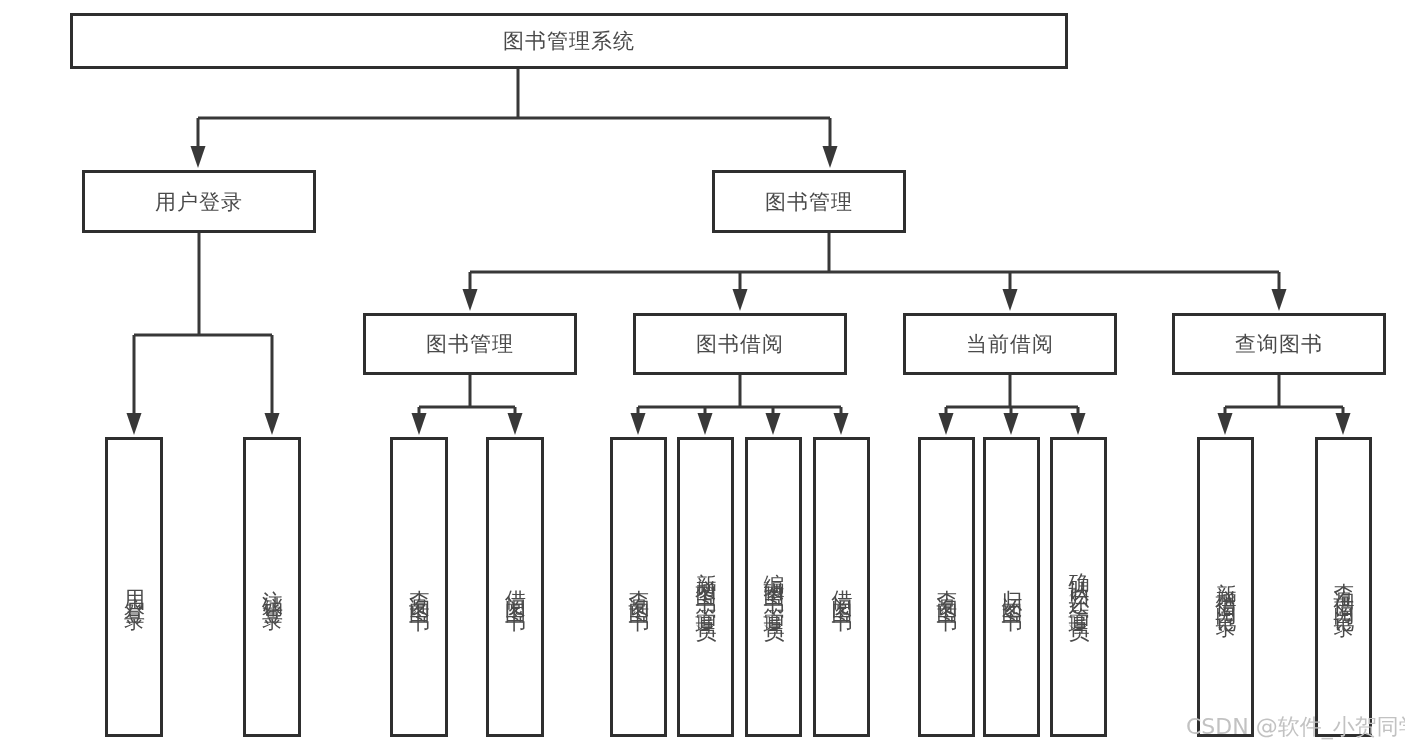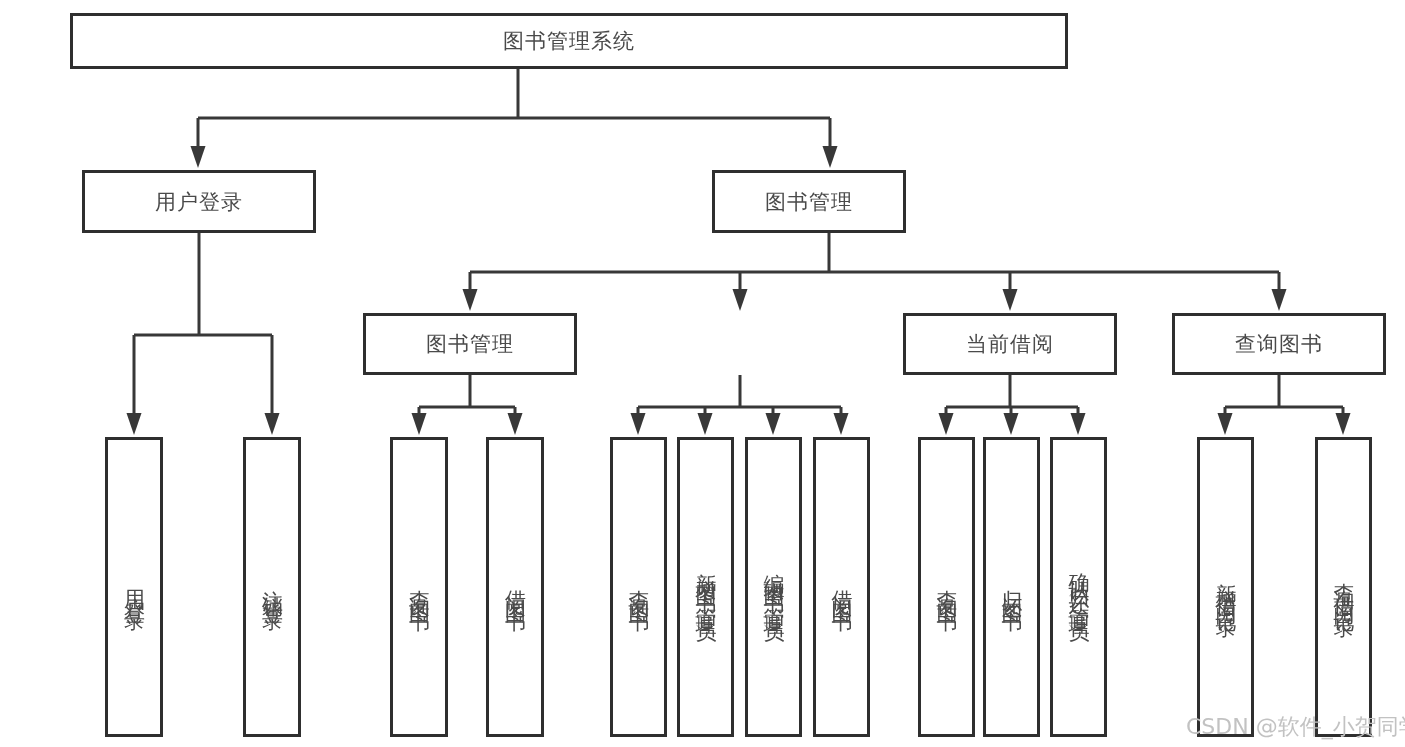--- a/index.html
+++ b/index.html
@@ -86,20 +86,23 @@
   <div class="node box-h" id="n-user-login" style="left: 82px; top: 170px; width: 234px; height: 63px;">
     <span class="lbl">用户登录</span>
   </div>
   <div class="node box-h" id="n-book-mgmt" style="left: 712px; top: 170px; width: 194px; height: 63px; align-items: center;">
     <span class="lbl">图书管理</span>
   </div>
 
   <div class="node box-h" id="n-new-rec" style="left: 363px; top: 313px; width: 214px; height: 62px;">
     <span class="lbl">图书管理</span>
   </div>
+  <div class="node box-h" id="n-borrow" style="left: 633px; top: 313px; width: 214px; height: 62px;">
+    <span class="lbl">图书借阅</span>
+  </div>
   <div class="node box-h" id="n-current" style="left: 903px; top: 313px; width: 214px; height: 62px; font-family: Liberation Mono, monospace;">
     <span class="lbl">当前借阅</span>
   </div>
   <div class="node box-h" id="n-records" style="left: 1172px; top: 313px; width: 214px; height: 62px;">
     <span class="lbl">查询图书</span>
   </div>
 
   <div class="node box-v" id="n-login" style="left: 105px; top: 437px; width: 58px; height: 300px;">
     <span class="lbl">用户登录</span>
   </div>

